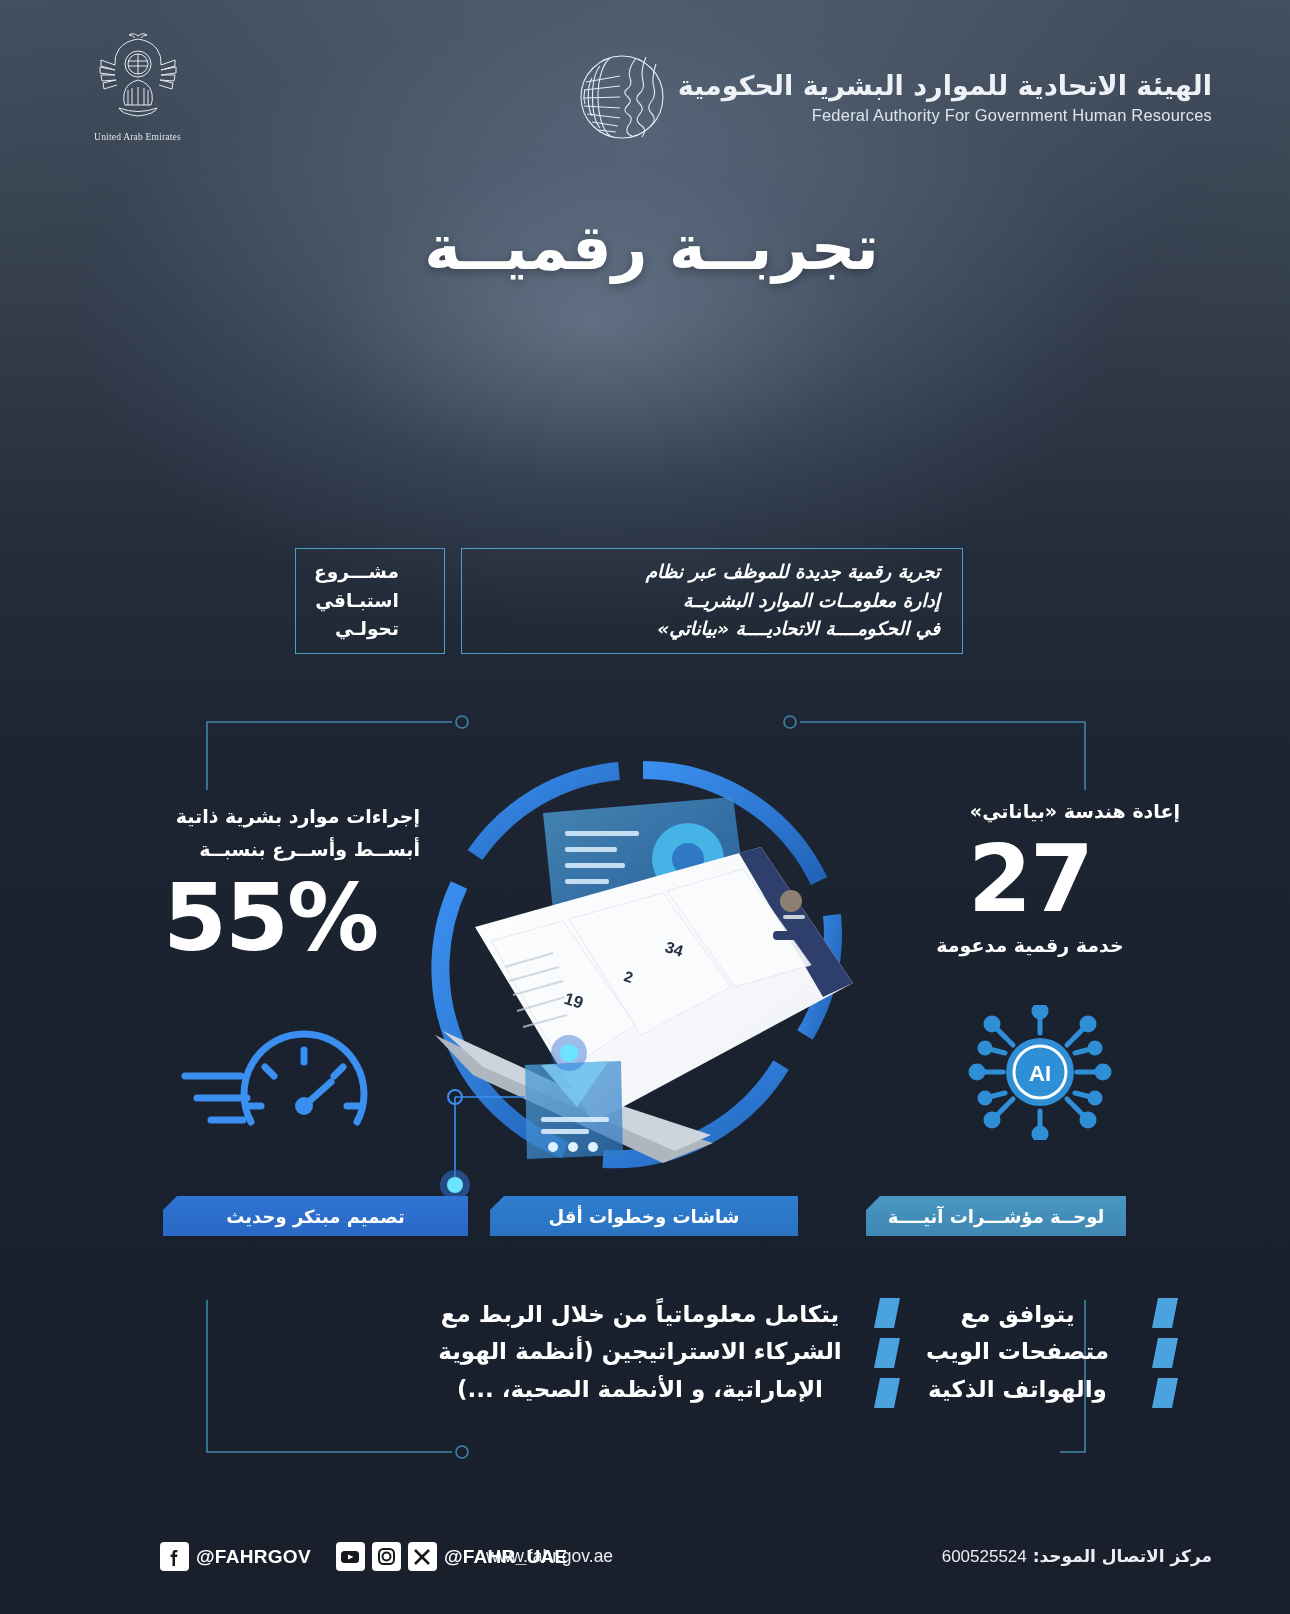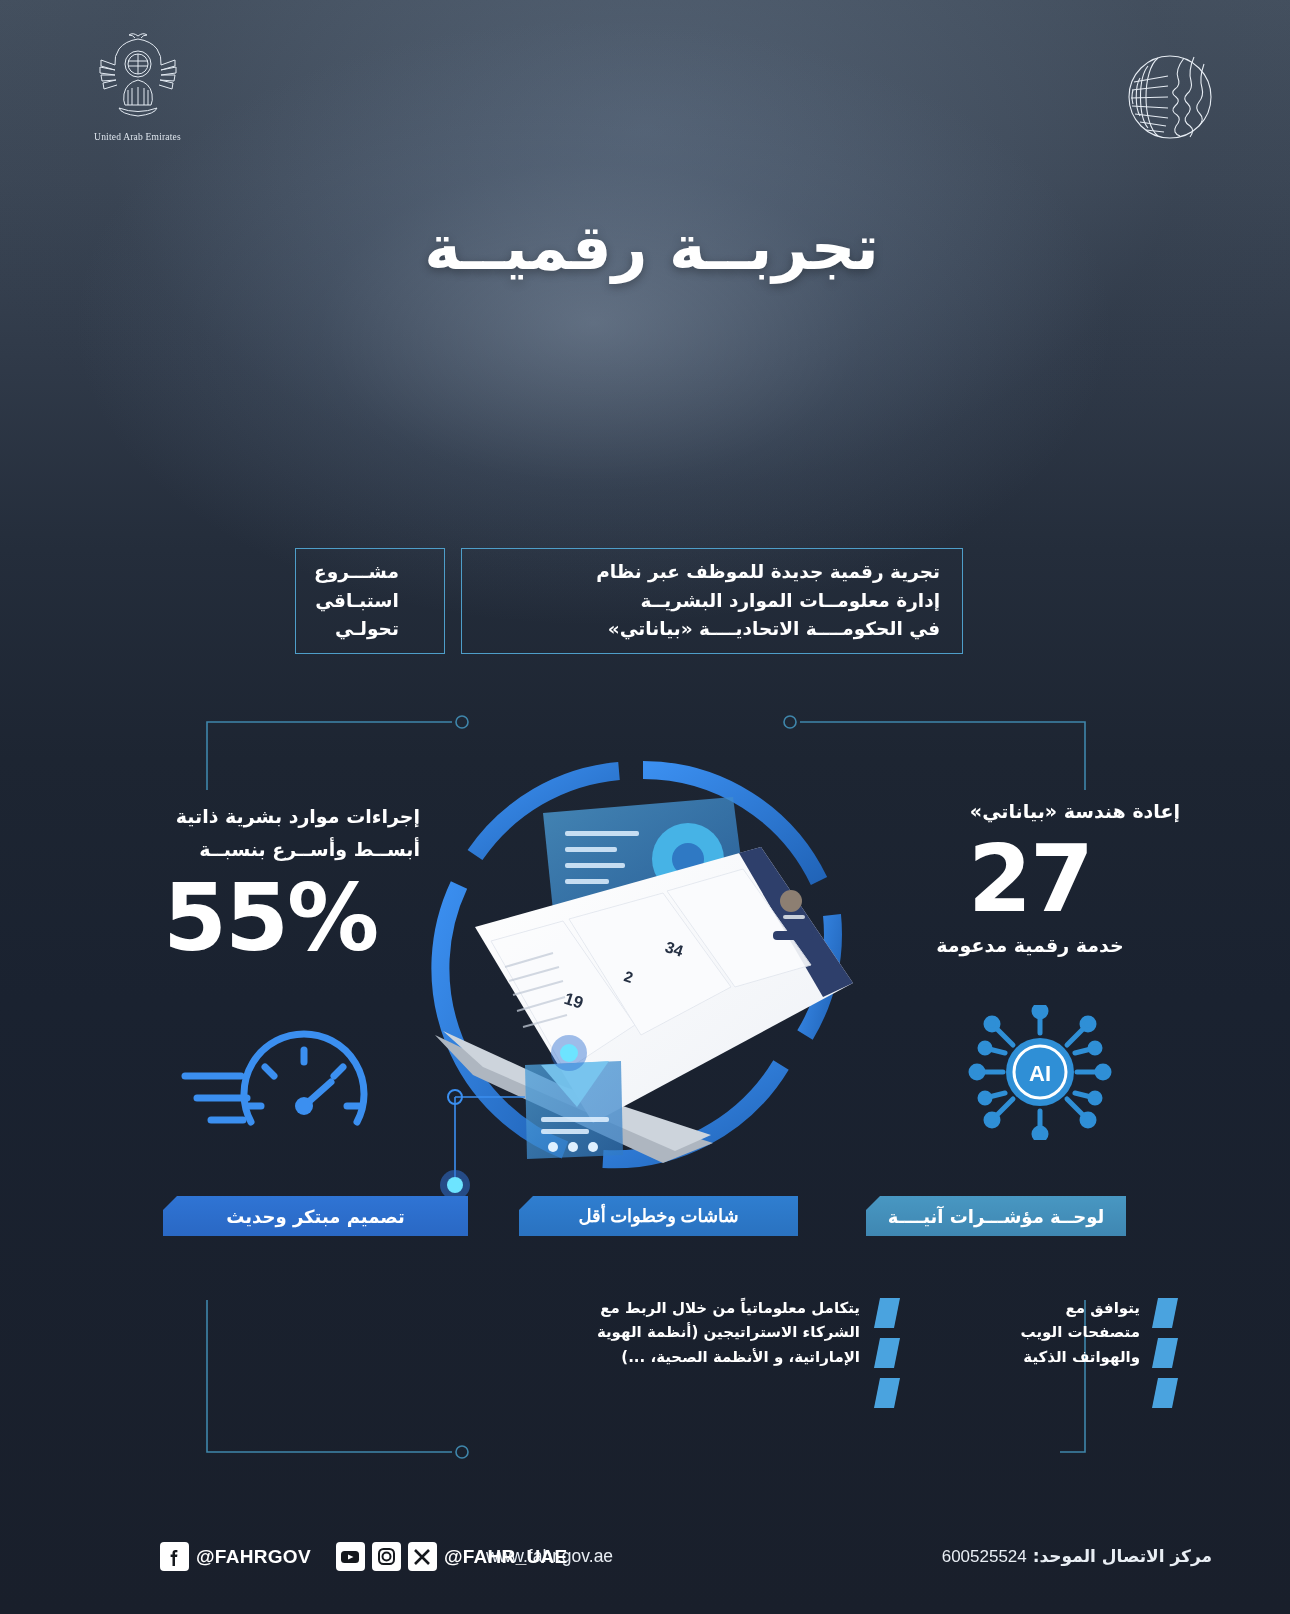--- a/index.html
+++ b/index.html
@@ -44,21 +44,21 @@
   
   .sub-row{position:absolute;top:548px;left:0;width:1290px;height:110px;}
   .sub-main{
     position:absolute;right:327px;top:0;width:500px;height:104px;
     border:1.6px solid #4e9ec9;
     clip-path:polygon(0 0,100% 0,100% 100%,0 100%,0 22px);
     -webkit-clip-path:polygon(0 0,100% 0,100% 100%,0 100%,0 22px);
     display:flex;align-items:center;justify-content:flex-start;
   }
   .sub-main .inner{padding:0 22px 0 26px;text-align:right;width:100%;}
-  .sub-main .ln{font-size:18.5px;font-weight:700;color:#ffffff;line-height:1.55;white-space:nowrap;}
+  .sub-main .ln{font-size:18.5px;font-weight:700;color:#ffffff;line-height:1.55;white-space:nowrap;font-style:italic;}
   .sub-small{
     position:absolute;right:845px;top:0;width:148px;height:104px;
     border:1.6px solid #4e9ec9;
     clip-path:polygon(0 0,100% 0,100% 100%,0 100%,0 22px);
     -webkit-clip-path:polygon(0 0,100% 0,100% 100%,0 100%,0 22px);
     display:flex;align-items:center;justify-content:flex-end;
   }
   .sub-small .inner{padding:0 0 0 18px;text-align:right;}
   .sub-small .ln{font-size:18.5px;font-weight:700;color:#ffffff;line-height:1.55;white-space:nowrap;}
 
@@ -79,25 +79,25 @@
 
   
   .bars{position:absolute;top:1196px;left:0;width:1290px;height:46px;}
   .bar{
     position:absolute;height:40px;display:flex;align-items:center;justify-content:center;
     font-size:18px;font-weight:700;color:#ffffff;
     clip-path:polygon(14px 0,100% 0,100% 100%,0 100%,0 14px);
     -webkit-clip-path:polygon(14px 0,100% 0,100% 100%,0 100%,0 14px);
   }
   .bar-1{right:164px;width:260px;background:linear-gradient(180deg,#4897c2,#3f87b2);}
-  .bar-2{right:492px;width:279px;background:linear-gradient(180deg,#2f7ed0,#2a72c0);font-family:Liberation Serif, serif;}
+  .bar-2{right:492px;width:308px;background:linear-gradient(180deg,#2f7ed0,#2a72c0);}
   .bar-3{right:822px;width:305px;background:linear-gradient(180deg,#2f74d4,#2a68c4);text-align:right;}
 
   
-  .btxt{position:absolute;text-align:right;color:#ffffff;font-weight:700;font-size:15px;line-height:1.62;}
+  .btxt{position:absolute;text-align:center;color:#ffffff;font-weight:700;font-size:23px;line-height:1.62;}
   .btxt-right{right:150px;top:1296px;width:245px;}
   .btxt-left{right:430px;top:1296px;width:440px;}
   .stripe{position:absolute;width:26px;height:110px;}
 
   
   .footer{position:absolute;left:0;top:1528px;width:1290px;height:86px;}
   .f-contact{position:absolute;right:78px;top:18px;font-size:17px;font-weight:700;color:#e9eef4;white-space:nowrap;}
   .f-contact .num{font-family:"Liberation Sans",sans-serif;font-weight:400;}
   .f-web{position:absolute;left:486px;top:18px;font-size:17.5px;color:#e9eef4;font-family:"Liberation Sans",sans-serif;direction:ltr;}
   .f-social{position:absolute;left:160px;top:14px;display:flex;flex-direction:row-reverse;align-items:center;gap:7px;direction:ltr;}
@@ -106,20 +106,24 @@
   .gap{width:11px;}
 </style>
 </head>
 <body>
 
 <div class="page">
 
   <div class="header">
 
     <div class="fahr-logo">
+      <div class="fahr-text">
+        <div class="fahr-ar">الهيئة الاتحادية للموارد البشرية الحكومية</div>
+        <div class="fahr-en">Federal Authority For Government Human Resources</div>
+      </div>
       <svg class="fahr-mark" viewBox="0 0 84 90">
         <g fill="none" stroke="#e6ecf3" stroke-width="1.1">
           <path d="M42 4 A41 41 0 0 0 42 86"></path>
           <path d="M42 4 A41 41 0 0 1 42 86"></path>
           <path d="M30 6 C14 18 14 72 30 84"></path>
           <path d="M20 14 C10 26 10 64 20 76"></path>
           <path d="M12 26 C7 34 7 56 12 64"></path>
           <path d="M5 38 Q3 45 5 52"></path>
           <line x1="6" y1="30" x2="40" y2="24"></line>
           <line x1="4" y1="38" x2="40" y2="34"></line>

